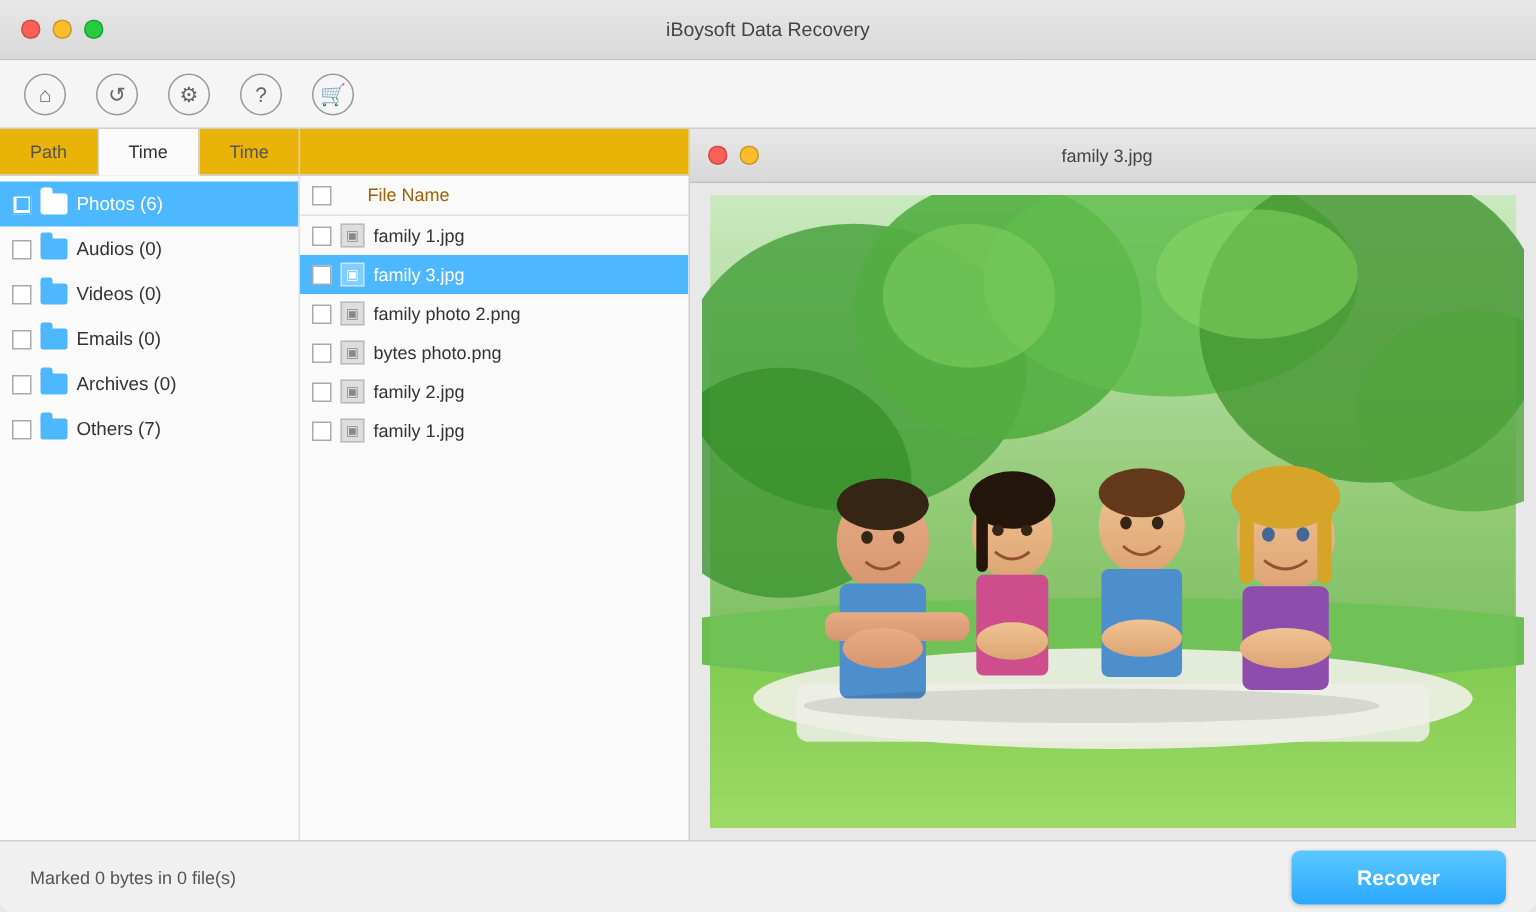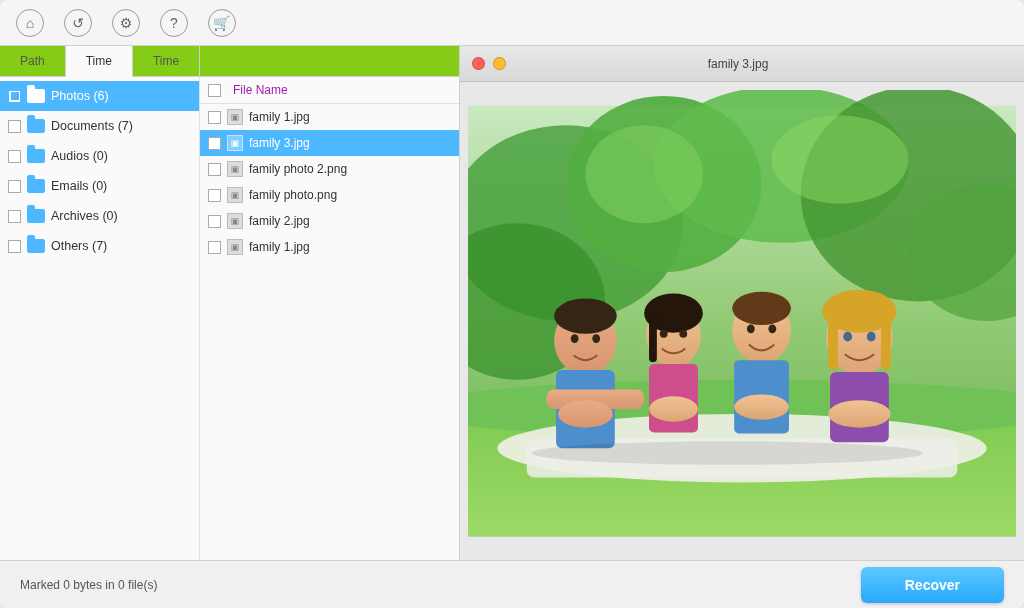--- a/index.html
+++ b/index.html
@@ -90,21 +90,21 @@
       display: flex;
       flex-direction: column;
       background: #fafafa;
       border-right: 1px solid #d0d0d0;
     }
 
     
     .tabs {
       display: flex;
       border-bottom: 1px solid #d0d0d0;
-      background: #84cc16;
+      background: #eab308;
     }
     .tab {
       padding: 8px 20px;
       font-size: 12px;
       color: #555;
       cursor: pointer;
       border-right: 1px solid #d0d0d0;
     }
     .tab.active {
       background: #fafafa;
@@ -192,22 +192,22 @@
     .file-list {
       flex: 1;
       overflow-y: auto;
     }
     .file-list-header {
       display: flex;
       align-items: center;
       padding: 6px 8px;
       border-bottom: 1px solid #e0e0e0;
       font-size: 12px;
-      color: #a21caf;
-      gap: 12px;
+      color: #a16207;
+      gap: 24px;
     }
     .file-list-header-checkbox {
       width: 13px;
       height: 13px;
       border: 1px solid #aaa;
       background: white;
       flex-shrink: 0;
     }
     .file-item {
       display: flex;
@@ -327,20 +327,28 @@
     .family-svg {
       width: 100%;
       height: 100%;
     }
   </style>
 </head>
 <body>
 
 <div class="window">
 
+  <div class="titlebar">
+    <div class="titlebar-buttons">
+      <div class="titlebar-btn btn-close"></div>
+      <div class="titlebar-btn btn-min"></div>
+      <div class="titlebar-btn btn-max"></div>
+    </div>
+    <span class="titlebar-title">iBoysoft Data Recovery</span>
+  </div>
 
   <div class="toolbar">
     <div class="toolbar-icon">⌂</div>
     <div class="toolbar-icon">↺</div>
     <div class="toolbar-icon">⚙</div>
     <div class="toolbar-icon">?</div>
     <div class="toolbar-icon">🛒</div>
   </div>
 
   <div class="main-content">
@@ -356,32 +364,32 @@
       <div class="left-split">
 
         <div class="category-tree">
 
           <div class="tree-item selected">
             <div class="tree-checkbox checked"></div>
             <div class="folder-icon"></div>
             <span>Photos (6)</span>
           </div>
 
-          <div class="tree-item">
-            <div class="tree-checkbox"></div>
-            <div class="folder-icon"></div>
-            <span>Documents (7)</span>
-          </div>
 
           <div class="tree-item">
             <div class="tree-checkbox"></div>
             <div class="folder-icon"></div>
             <span>Audios (0)</span>
           </div>
 
+          <div class="tree-item">
+            <div class="tree-checkbox"></div>
+            <div class="folder-icon"></div>
+            <span>Videos (0)</span>
+          </div>
 
           <div class="tree-item">
             <div class="tree-checkbox"></div>
             <div class="folder-icon"></div>
             <span>Emails (0)</span>
           </div>
 
           <div class="tree-item">
             <div class="tree-checkbox"></div>
             <div class="folder-icon"></div>
@@ -417,21 +425,21 @@
 
           <div class="file-item">
             <div class="file-checkbox"></div>
             <div class="file-thumb">▣</div>
             <span>family photo 2.png</span>
           </div>
 
           <div class="file-item">
             <div class="file-checkbox"></div>
             <div class="file-thumb">▣</div>
-            <span>family photo.png</span>
+            <span>bytes photo.png</span>
           </div>
 
           <div class="file-item">
             <div class="file-checkbox"></div>
             <div class="file-thumb">▣</div>
             <span>family 2.jpg</span>
           </div>
 
           <div class="file-item">
             <div class="file-checkbox"></div>

